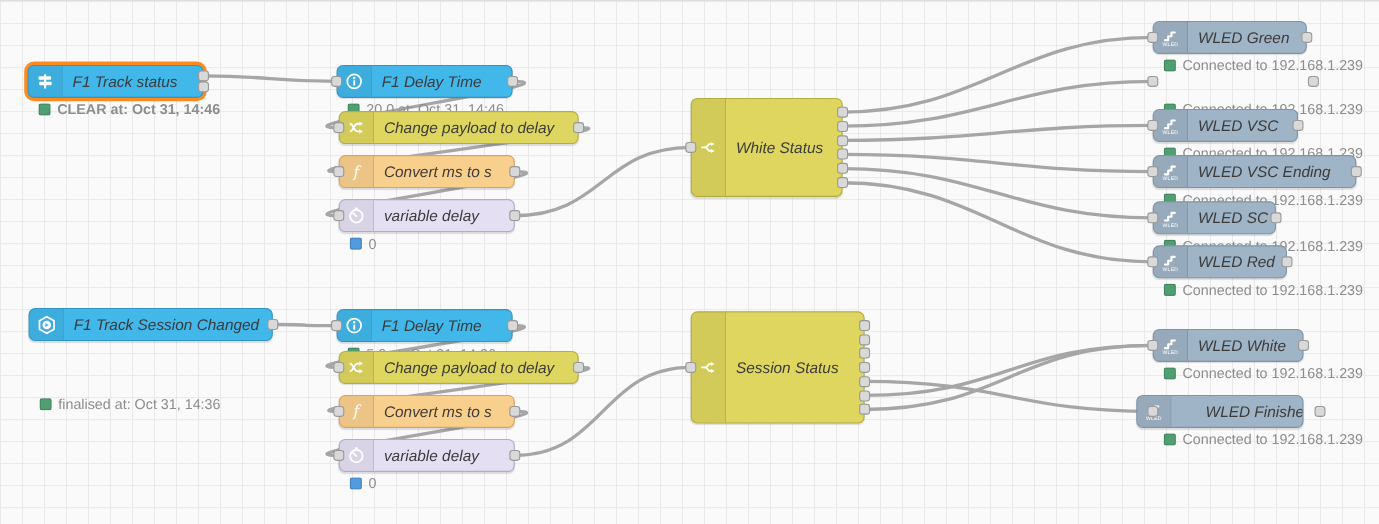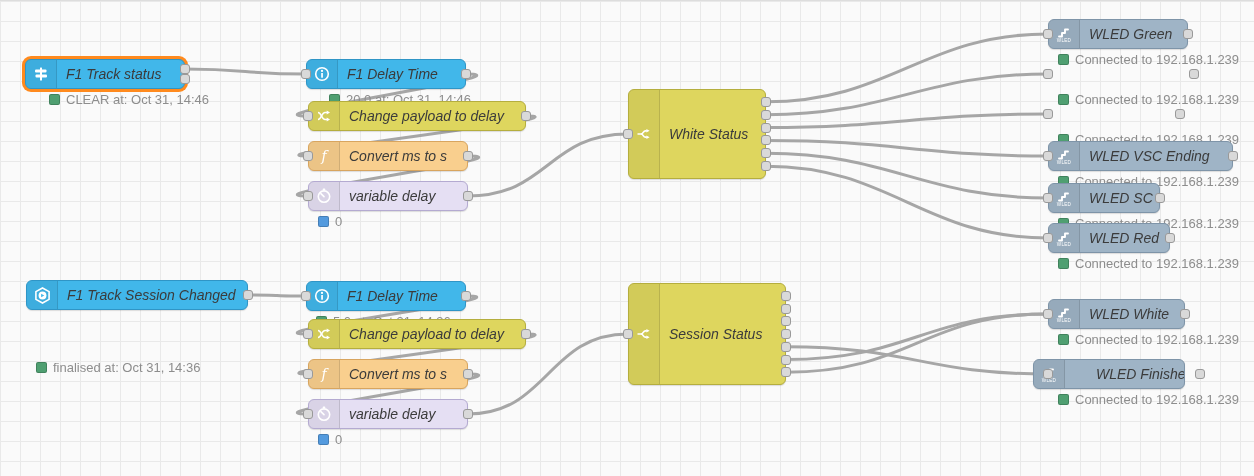--- a/index.html
+++ b/index.html
@@ -61,37 +61,37 @@
       <path d="M 766 165.14285714285714 C 891 165.14285714285714 923 237 1048 237" stroke="#a6a6a6"></path>
       <path d="M 248 294 C 298 294 256 295 306 295" stroke="#a6a6a6"></path>
       <path d="M 466 295 C 536 295 238 333 308 333" stroke="#a6a6a6"></path>
       <path d="M 526 333 C 596 333 238 373 308 373" stroke="#a6a6a6"></path>
       <path d="M 468 373 C 538 373 238 413 308 413" stroke="#a6a6a6"></path>
       <path d="M 468 413 C 548 413 548 333 628 333" stroke="#a6a6a6"></path>
       <path d="M 786 345.75 C 911 345.75 923 373 1048 373" stroke="#a6a6a6"></path>
       <path d="M 786 358.5 C 911 358.5 923 313 1048 313" stroke="#a6a6a6"></path>
       <path d="M 786 371.25 C 911 371.25 923 313 1048 313" stroke="#a6a6a6"></path>
     </svg>
-<div class="status" style="left: 49px; top: 91px;">
+<div class="status" style="left: 35px; top: 91px; font-weight: bold;">
       <span class="dot" style="background: rgb(79, 159, 113);"></span>
       <span>CLEAR at: Oct 31, 14:46</span>
     </div>
     <div class="node selected" style="left: 25px; top: 58px; width: 160px; height: 30px; background: rgb(65, 183, 234); border: 1px solid rgb(47, 149, 198);">
       <div class="icon-box">
         <svg width="16" height="16" viewBox="0 0 16 16">
           <rect x="7" y="1.5" width="2" height="13" rx="0.5" fill="#fff"></rect>
           <rect x="2" y="3.4" width="11.5" height="3.2" rx="1" fill="#fff"></rect>
           <rect x="2.5" y="8.4" width="11.5" height="3.2" rx="1" fill="#fff"></rect>
         </svg>
       </div>
       <span class="label">F1 Track status</span>
     </div>
     <div class="port" style="left: 180px; top: 63px;"></div>
     <div class="port" style="left: 180px; top: 73px;"></div>
-    <div class="status" style="left: 329px; top: 91px;">
+    <div class="status" style="left: 316px; top: 91px;">
       <span class="dot" style="background: rgb(79, 159, 113);"></span>
       <span>20.0 at: Oct 31, 14:46</span>
     </div>
     <div class="node" style="left: 306px; top: 58px; width: 160px; height: 30px; background: rgb(65, 183, 234); border: 1px solid rgb(47, 149, 198);">
       <div class="icon-box">
         <svg width="16" height="16" viewBox="0 0 16 16">
           <circle cx="8" cy="8" r="6.3" fill="none" stroke="#fff" stroke-width="1.6"></circle>
           <rect x="7.2" y="7" width="1.7" height="4.7" fill="#fff"></rect>
           <circle cx="8" cy="4.9" r="1.15" fill="#fff"></circle>
         </svg>
@@ -174,20 +174,29 @@
     <div class="port" style="left: 1183px; top: 28px;"></div>
     <div class="status" style="left: 1058px; top: 91px;">
       <span class="dot" style="background: rgb(79, 159, 113);"></span>
       <span>Connected to 192.168.1.239</span>
     </div>
     <div class="port" style="left: 1043px; top: 68px;"></div>
     <div class="port" style="left: 1189px; top: 68px;"></div>
     <div class="status" style="left: 1058px; top: 131px;">
       <span class="dot" style="background: rgb(79, 159, 113);"></span>
       <span>Connected to 192.168.1.239</span>
+    </div>
+    <div class="node" style="left: 1048px; top: 98px; width: 132px; height: 30px; background: rgb(159, 180, 198); border: 1px solid rgb(126, 148, 168);">
+      <div class="icon-box">
+        <svg width="18" height="19" viewBox="0 0 18 19">
+          <path d="M4 11.5 H7 V8 H10 V4.5 H13" fill="none" stroke="#fff" stroke-width="1.9" stroke-linejoin="round" stroke-linecap="round"></path>
+          <text x="9" y="17" font-size="4.6" letter-spacing="0.3" fill="#fff" text-anchor="middle" font-family="Liberation Sans, sans-serif">WLED</text>
+        </svg>
+      </div>
+      <span class="label">WLED VSC</span>
     </div>
     <div class="port" style="left: 1043px; top: 108px;"></div>
     <div class="port" style="left: 1175px; top: 108px;"></div>
     <div class="status" style="left: 1058px; top: 173px;">
       <span class="dot" style="background: rgb(79, 159, 113);"></span>
       <span>Connected to 192.168.1.239</span>
     </div>
     <div class="node" style="left: 1048px; top: 140px; width: 185px; height: 30px; background: rgb(159, 180, 198); border: 1px solid rgb(126, 148, 168);">
       <div class="icon-box">
         <svg width="18" height="19" viewBox="0 0 18 19">

